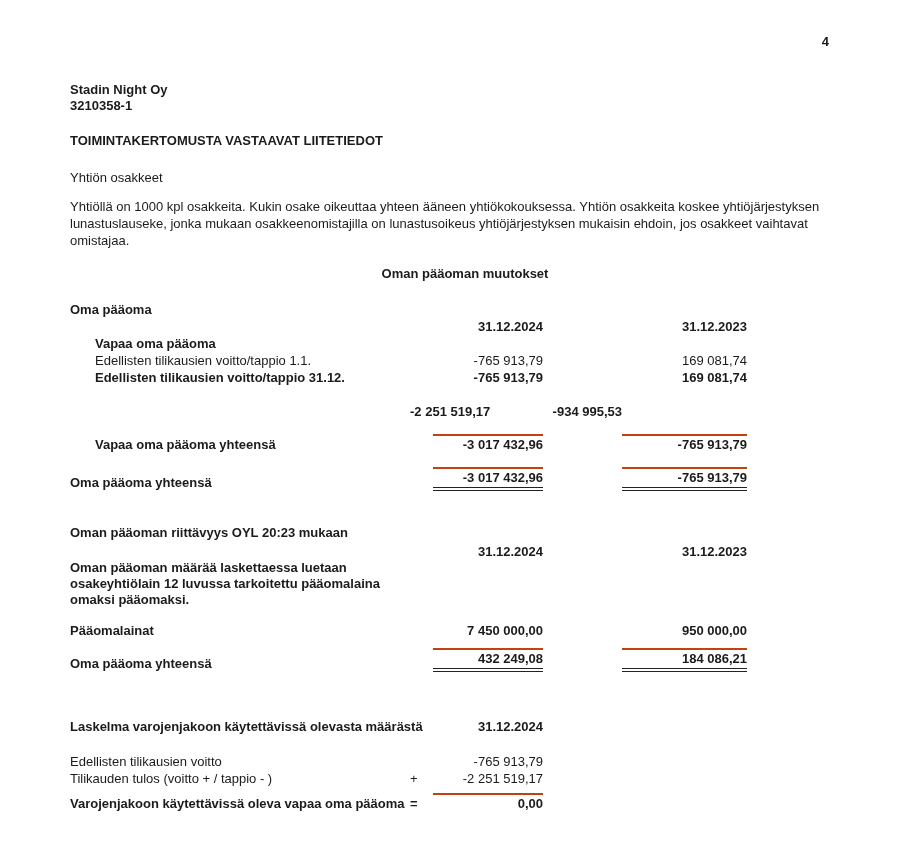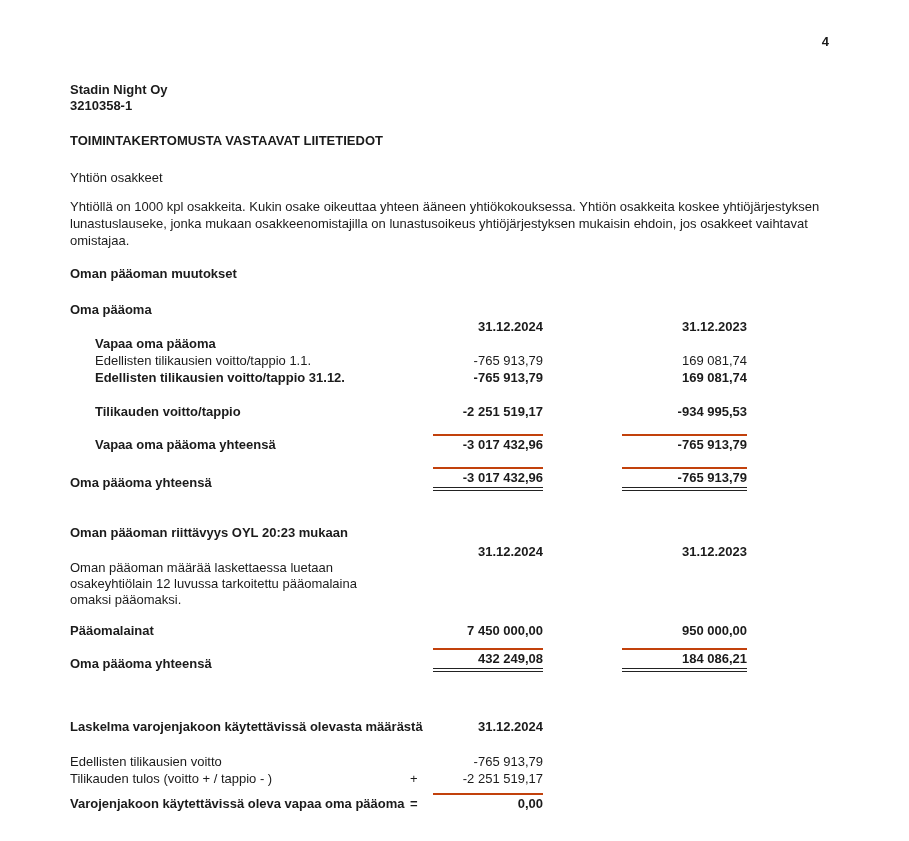--- a/index.html
+++ b/index.html
@@ -23,35 +23,35 @@
     font-weight: bold;
   }
   .company-line { line-height: 16px; font-weight: bold; }
   .h-main { margin-top: 19px; line-height: 15px; font-weight: bold; }
   .h-sub  { margin-top: 22px; line-height: 15px; font-weight: normal; }
   .para {
     margin-top: 13px;
     line-height: 17px;
     width: 790px;
   }
-  .h-section { margin-top: 17px; line-height: 15px; font-weight: bold; }
+  .h-section { margin-top: 17px; line-height: 15px; font-weight: bold; text-align: center; }
   .tbl-title { line-height: 15px; font-weight: bold; }
   .row {
     display: grid;
     grid-template-columns: 340px 23px 110px 79px 125px;
     line-height: 17px;
     align-items: end;
   }
   .lbl { white-space: nowrap; }
   .ind { padding-left: 25px; }
   .op  { text-align: left; }
   .v   { text-align: right; white-space: nowrap; }
   .lt  { border-top: 2px solid #c2410c; }          
   .dbl { border-bottom: 4px double #222; padding-bottom: 1px; } 
-  .note-line { line-height: 16px; font-weight: normal; white-space: nowrap; }
+  .note-line { line-height: 16px; font-weight: bold; white-space: nowrap; }
   
   .mt1  { margin-top: 1px; }
   .mt3  { margin-top: 3px; }
   .mt6  { margin-top: 6px; }
   .mt9  { margin-top: 9px; }
   .mt14 { margin-top: 14px; }
   .mt17 { margin-top: 17px; }
   .mt18 { margin-top: 18px; }
   .mt21 { margin-top: 21px; }
   .mt34 { margin-top: 34px; }
@@ -104,21 +104,20 @@
 
     <div class="row">
       <div class="lbl ind b">Edellisten tilikausien voitto/tappio 31.12.</div>
       <div class="op"></div>
       <div class="v b">-765 913,79</div>
       <div></div>
       <div class="v b">169 081,74</div>
     </div>
 
     <div class="row mt17">
-      <div class="lbl ind b">Tilikauden voitto/tappio</div>
       <div class="op"></div>
       <div class="v b">-2 251 519,17</div>
       <div></div>
       <div class="v b">-934 995,53</div>
     </div>
 
     <div class="row mt14">
       <div class="lbl ind b">Vapaa oma pääoma yhteensä</div>
       <div class="op"></div>
       <div class="v b lt">-3 017 432,96</div>

